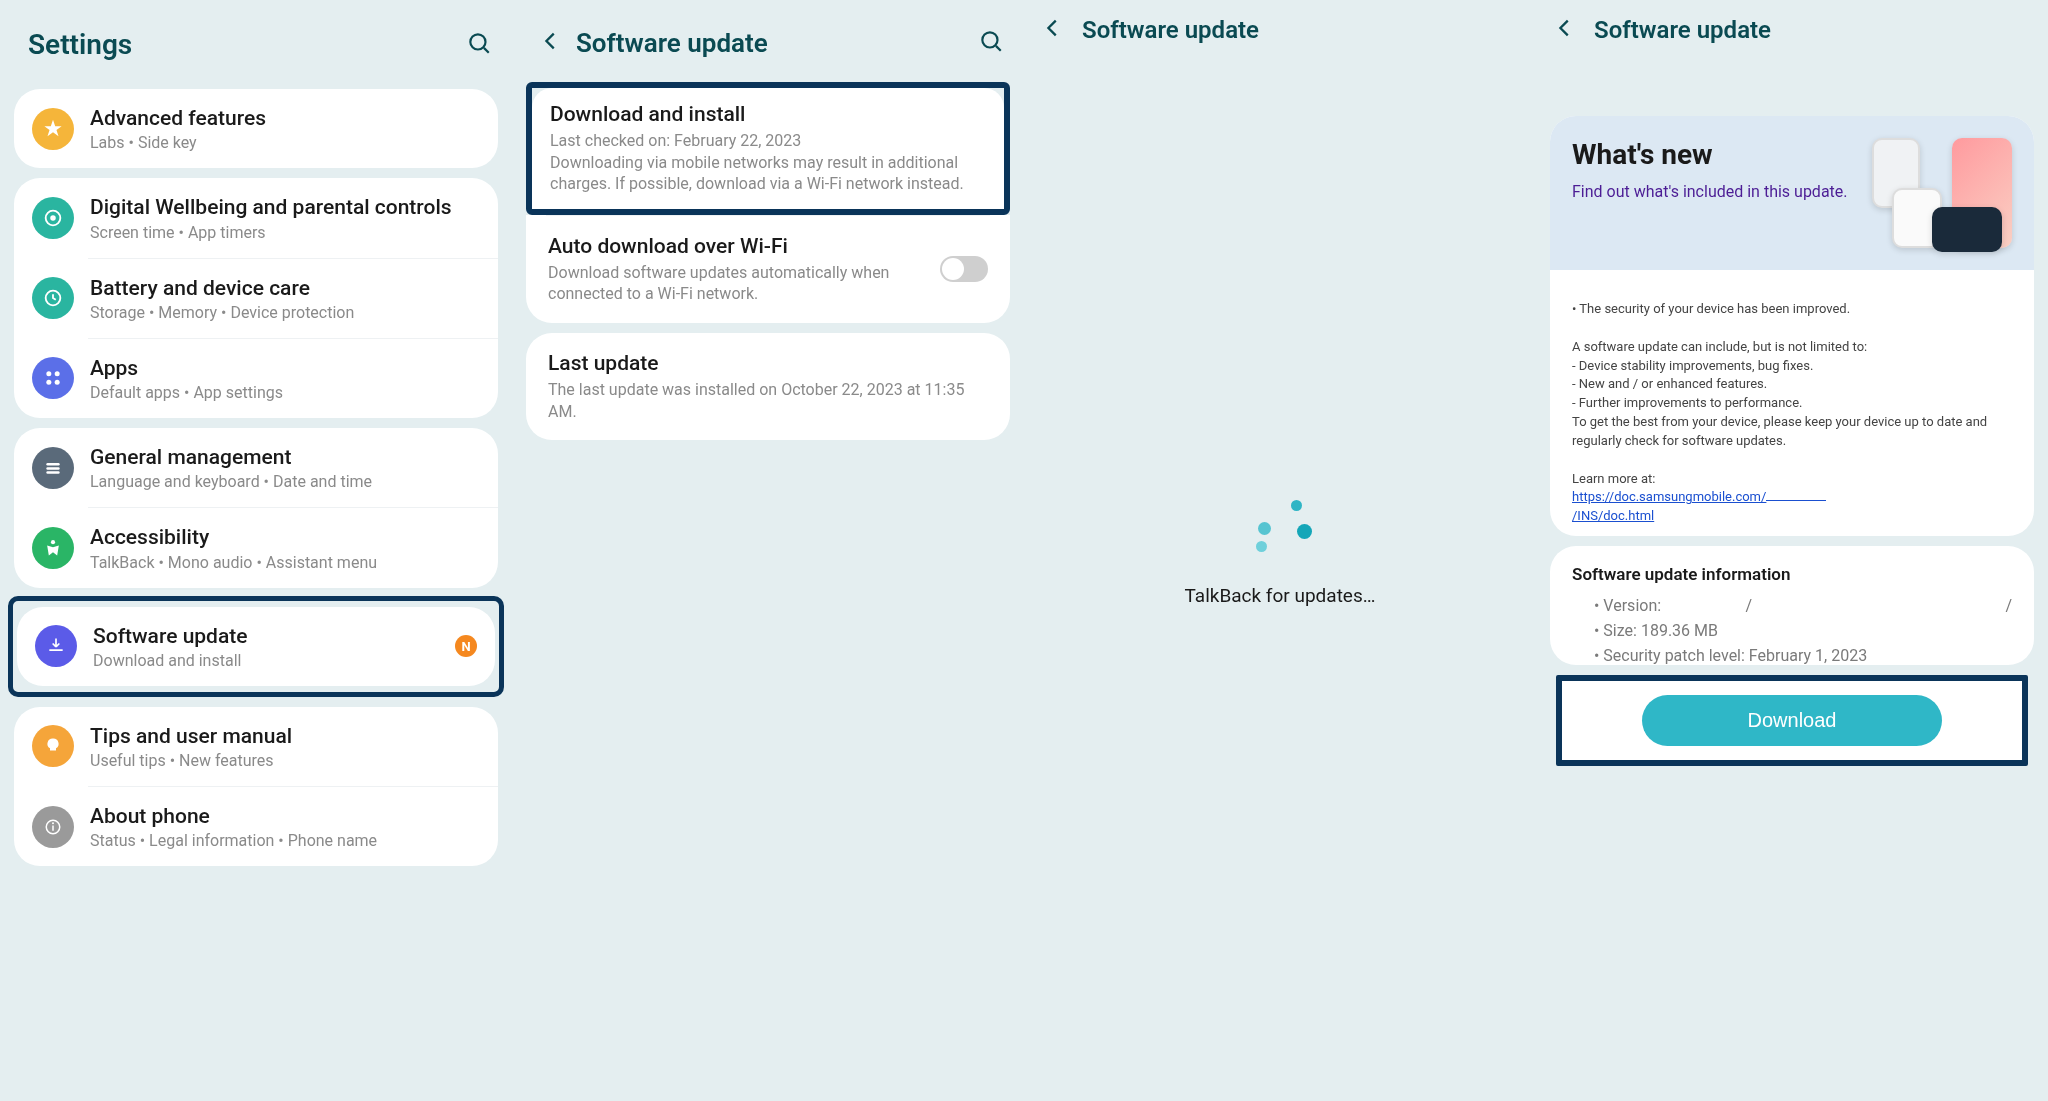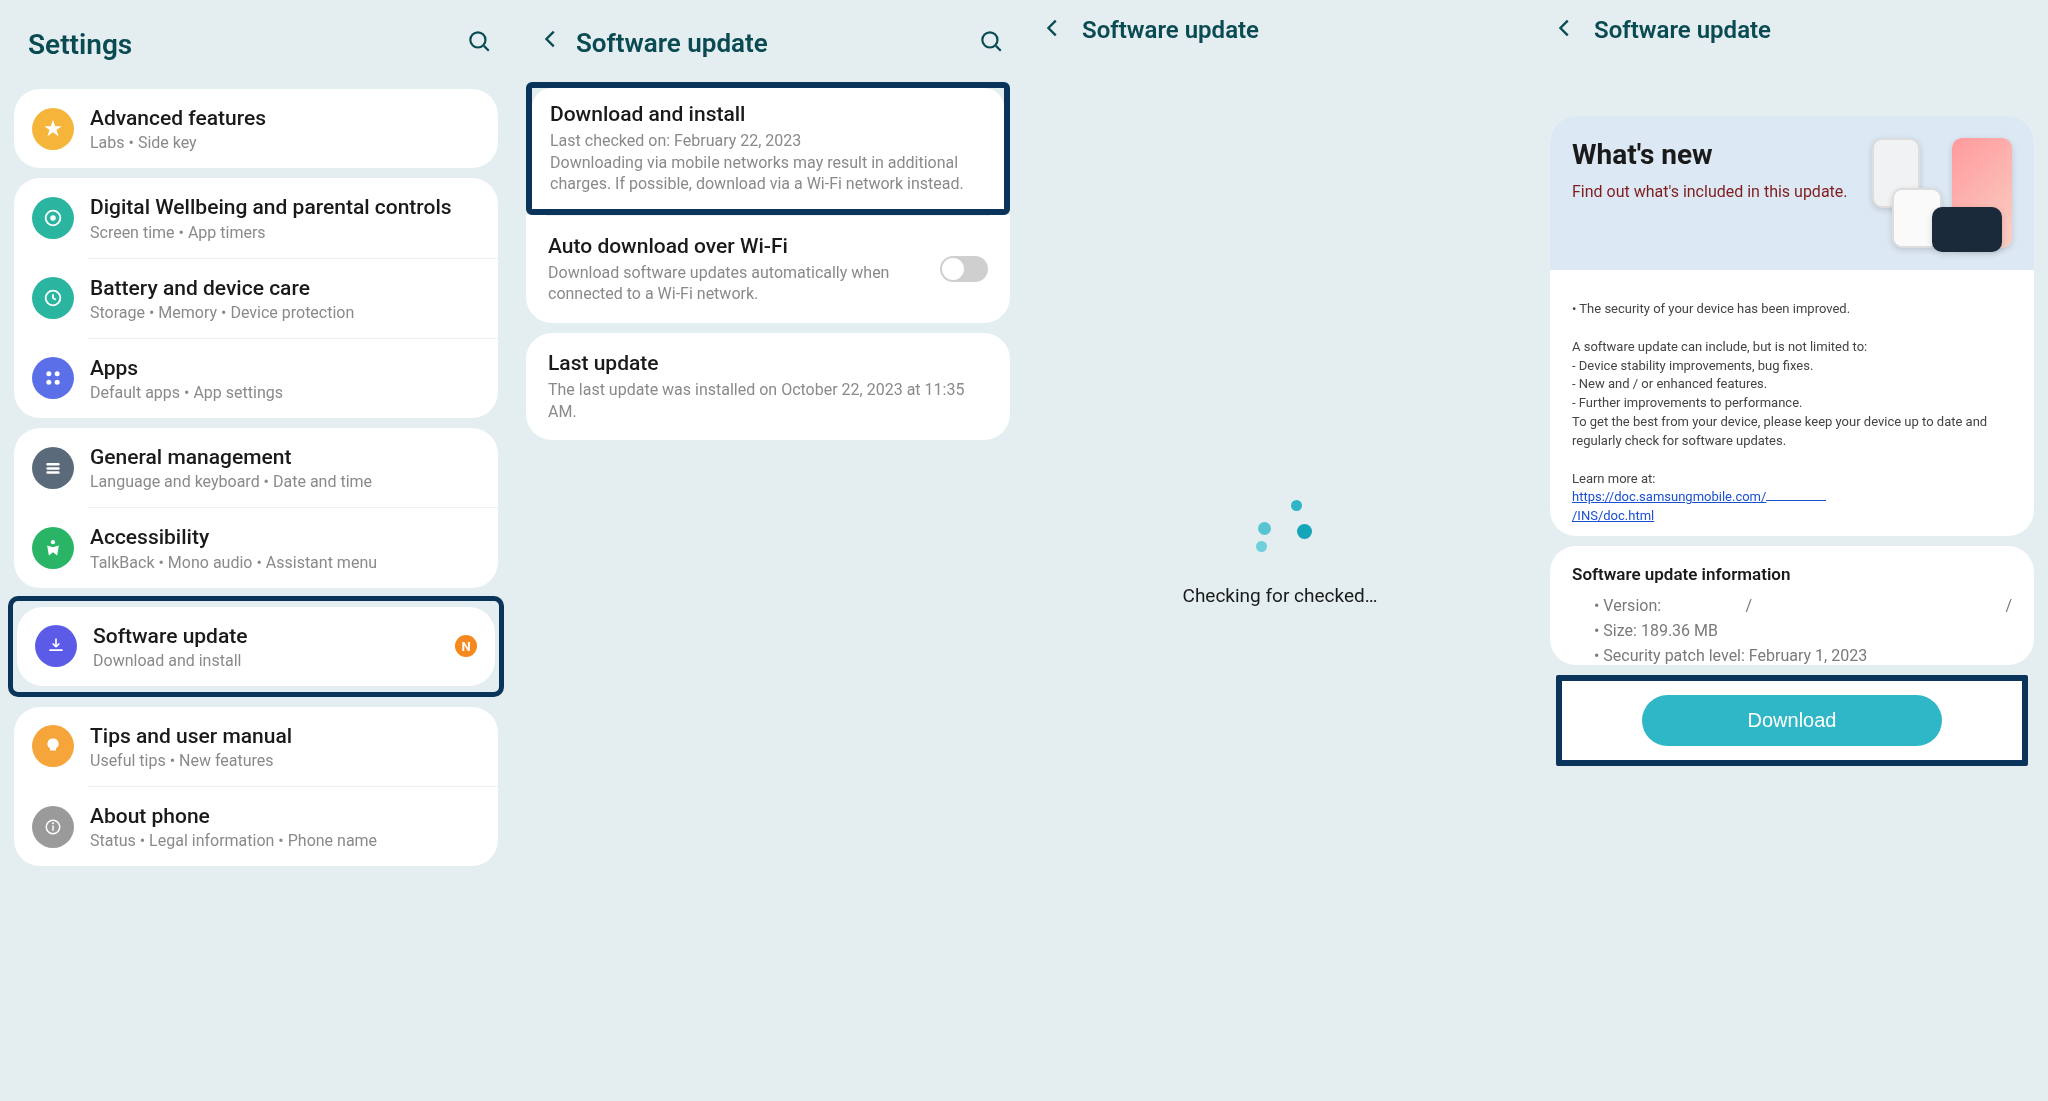--- a/index.html
+++ b/index.html
@@ -13,21 +13,21 @@
 }
 .panel {
   width: 512px;
   height: 1101px;
   background: #e4eef0;
   position: relative;
   overflow: hidden;
 }
 .header {
   display: flex;
-  align-items: flex-start;
+  align-items: center;
   padding: 28px 20px 18px 28px;
   gap: 14px;
 }
 .header-small {
   display: flex;
   align-items: center;
   padding: 16px 20px 12px 18px;
   gap: 18px;
 }
 .title-main {
@@ -117,21 +117,21 @@
 
 
 .hero-card {
   background:#fff; border-radius: 26px; margin: 10px 14px; overflow:hidden;
 }
 .hero-top {
   background: #dce8f3; display:flex; padding: 22px;
 }
 .hero-left { flex:1; }
 .hero-title { font-size: 28px; font-weight: 700; color:#1a1a1a; margin-bottom:10px;}
-.hero-sub { font-size: 16px; color: #7f1d1d; line-height:1.35;}
+.hero-sub { font-size: 16px; color: #4c1d95; line-height:1.35;}
 .hero-devices {
   width: 140px; height: 110px; position:relative; flex-shrink:0;
 }
 .dev { position:absolute; border-radius: 10px; background:#fff; box-shadow: 0 2px 6px rgba(0,0,0,0.15);}
 .dev1 { width:60px; height:110px; right:0; top:0; background: linear-gradient(135deg,#ff9a9e,#fad0c4);}
 .dev2 { width:48px; height:70px; left:0; top:0; background:#f0f2f4; border:2px solid #ddd;}
 .dev3 { width:50px; height:60px; left:20px; bottom:0; background:#fafafa; border:2px solid #ddd;}
 .dev4 { width:70px; height:45px; right:10px; bottom:-4px; background:#1a2a3a;}
 .body-text { padding: 30px 22px 10px; font-size: 13px; color:#444; line-height:1.45;}
 .body-text a { color:#1a4fd0; text-decoration: underline;}
@@ -347,21 +347,21 @@
     </span>
     <div class="title-small">Software update</div>
   </div>
   <div class="spinner-area">
     <div class="spinner">
       <div class="dot d1"></div>
         <div class="dot d2"></div>
         <div class="dot d3"></div>
         <div class="dot d4"></div>
     </div>
-    <div class="checking">Checking for checked…</div>
+    <div class="checking">TalkBack for updates…</div>
   </div>
 </div>
 
 <div class="panel">
   <div class="header-small">
     <span class="back-icon">
       <svg viewBox="0 0 24 24" fill="none" stroke="#0a4a52" stroke-width="2.5">
           <polyline points="15 4 7 12 15 20"></polyline>
         </svg>
     </span>

